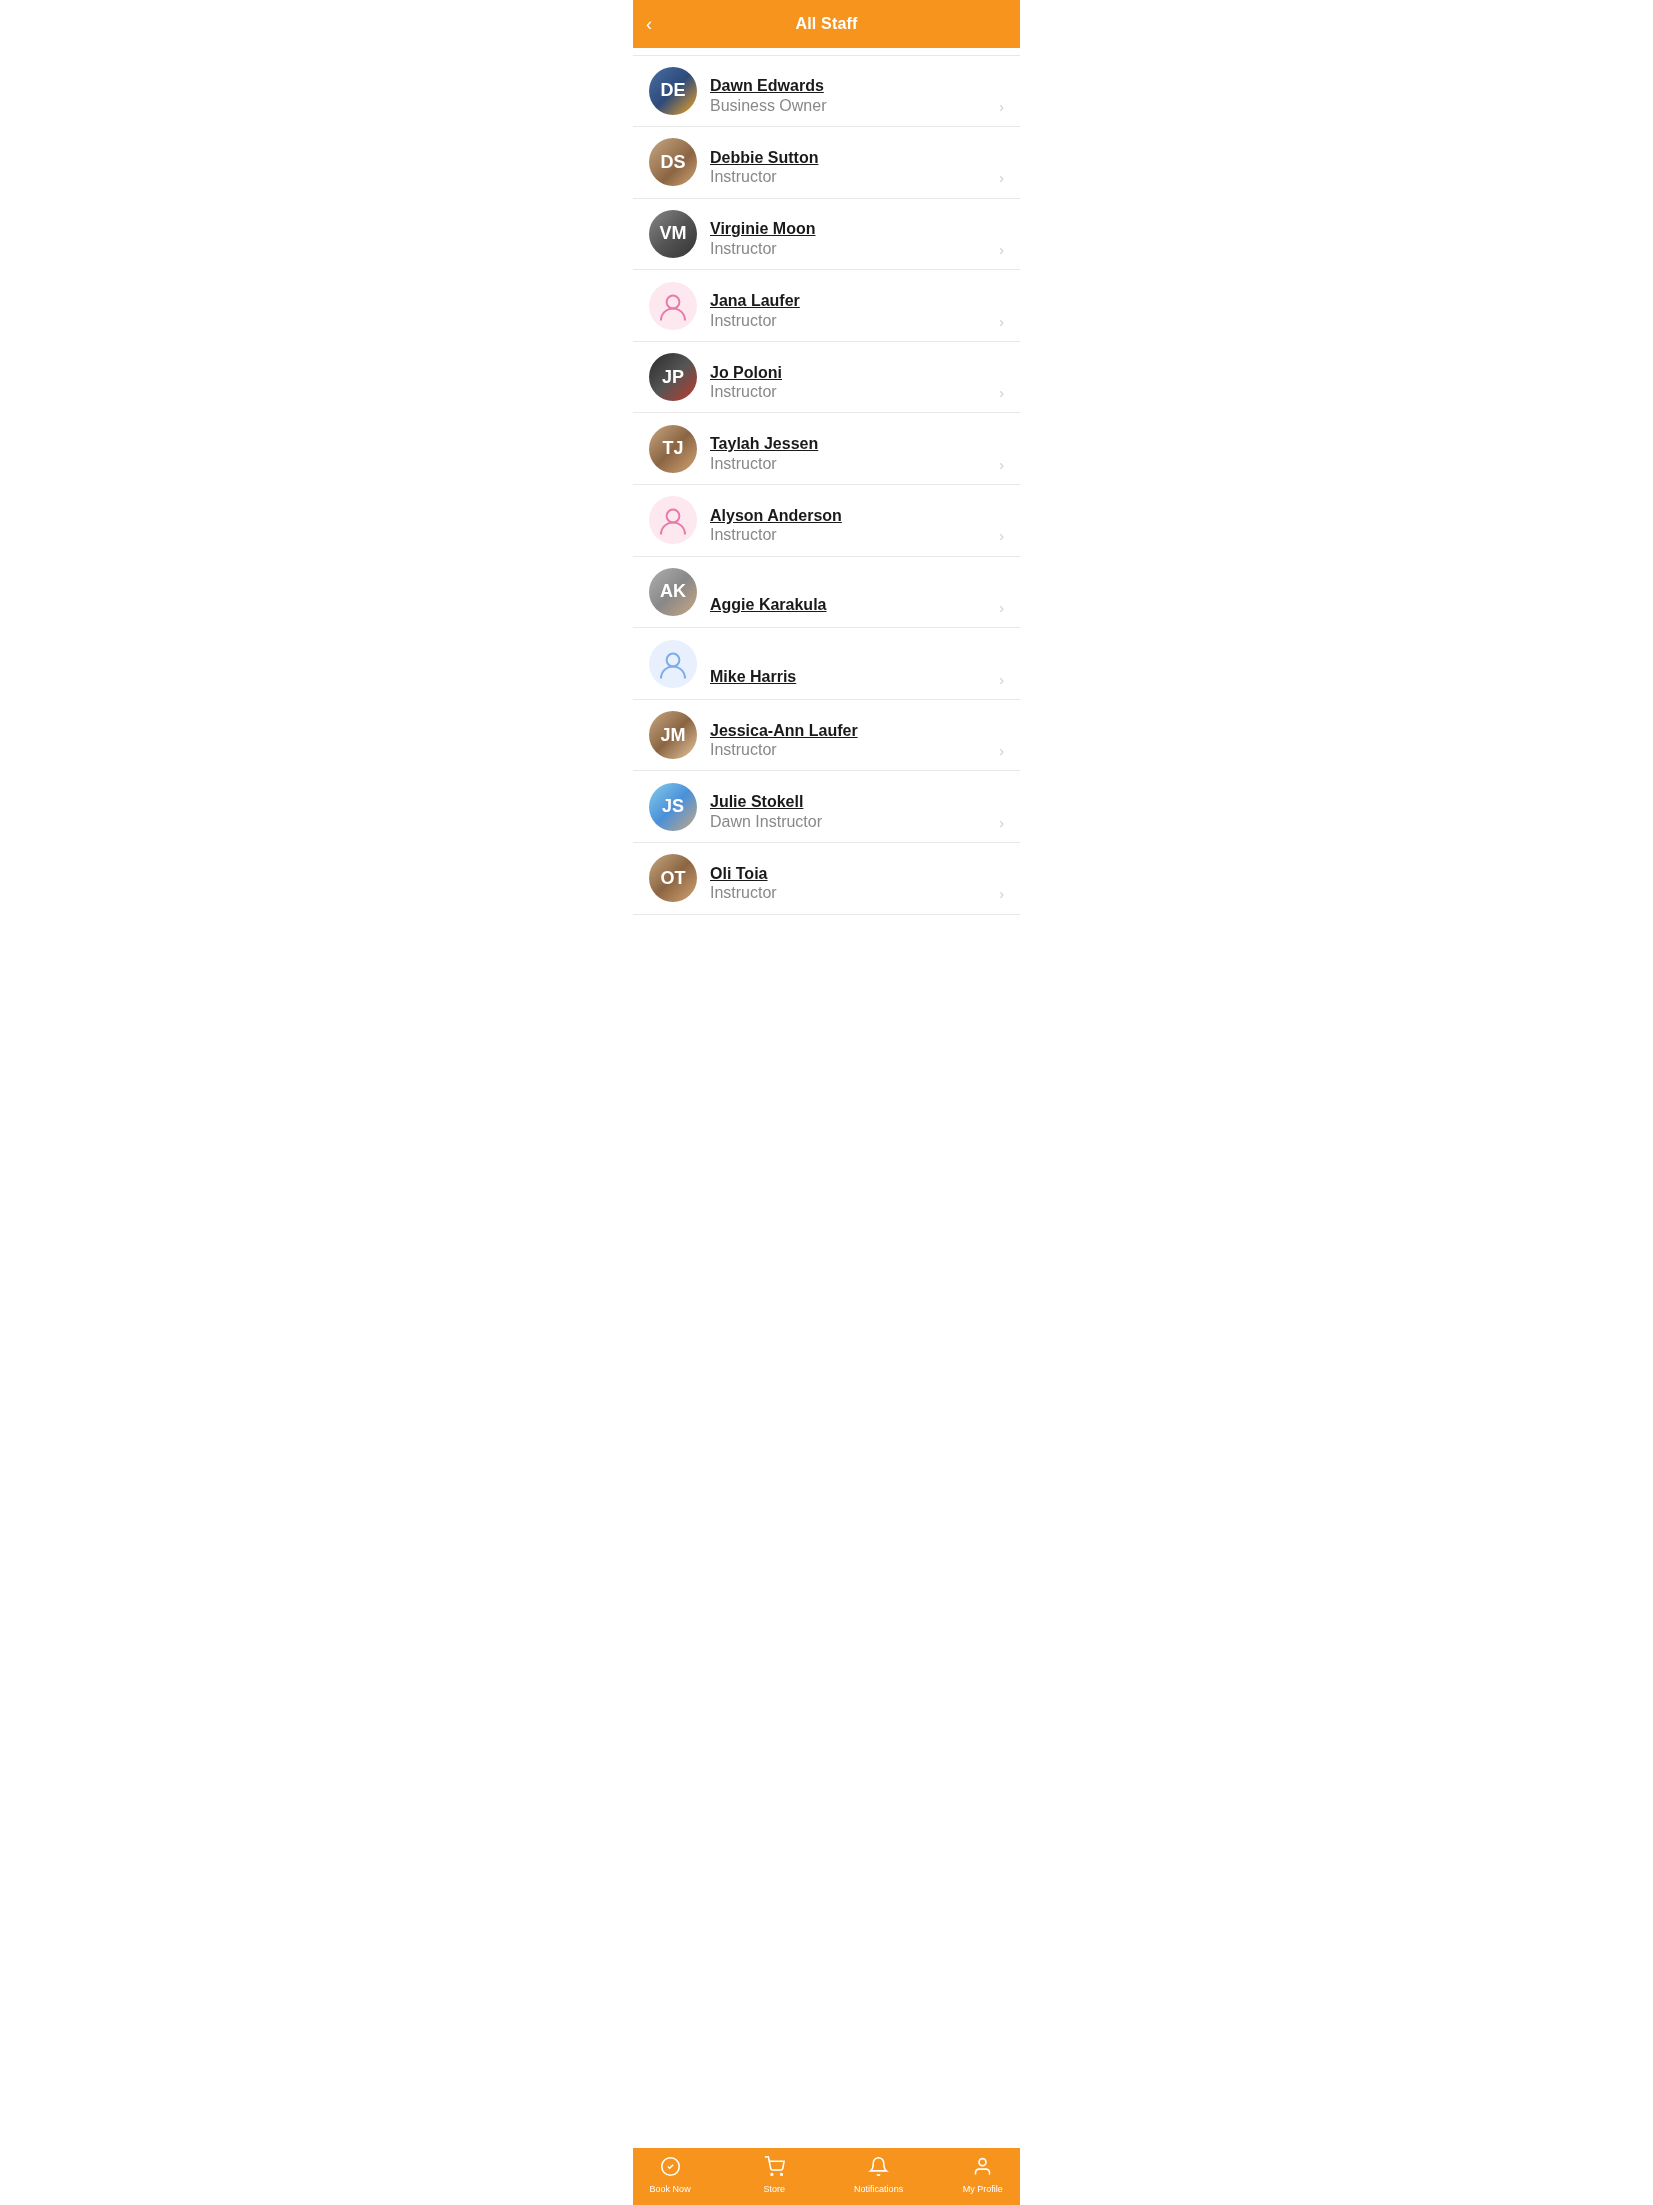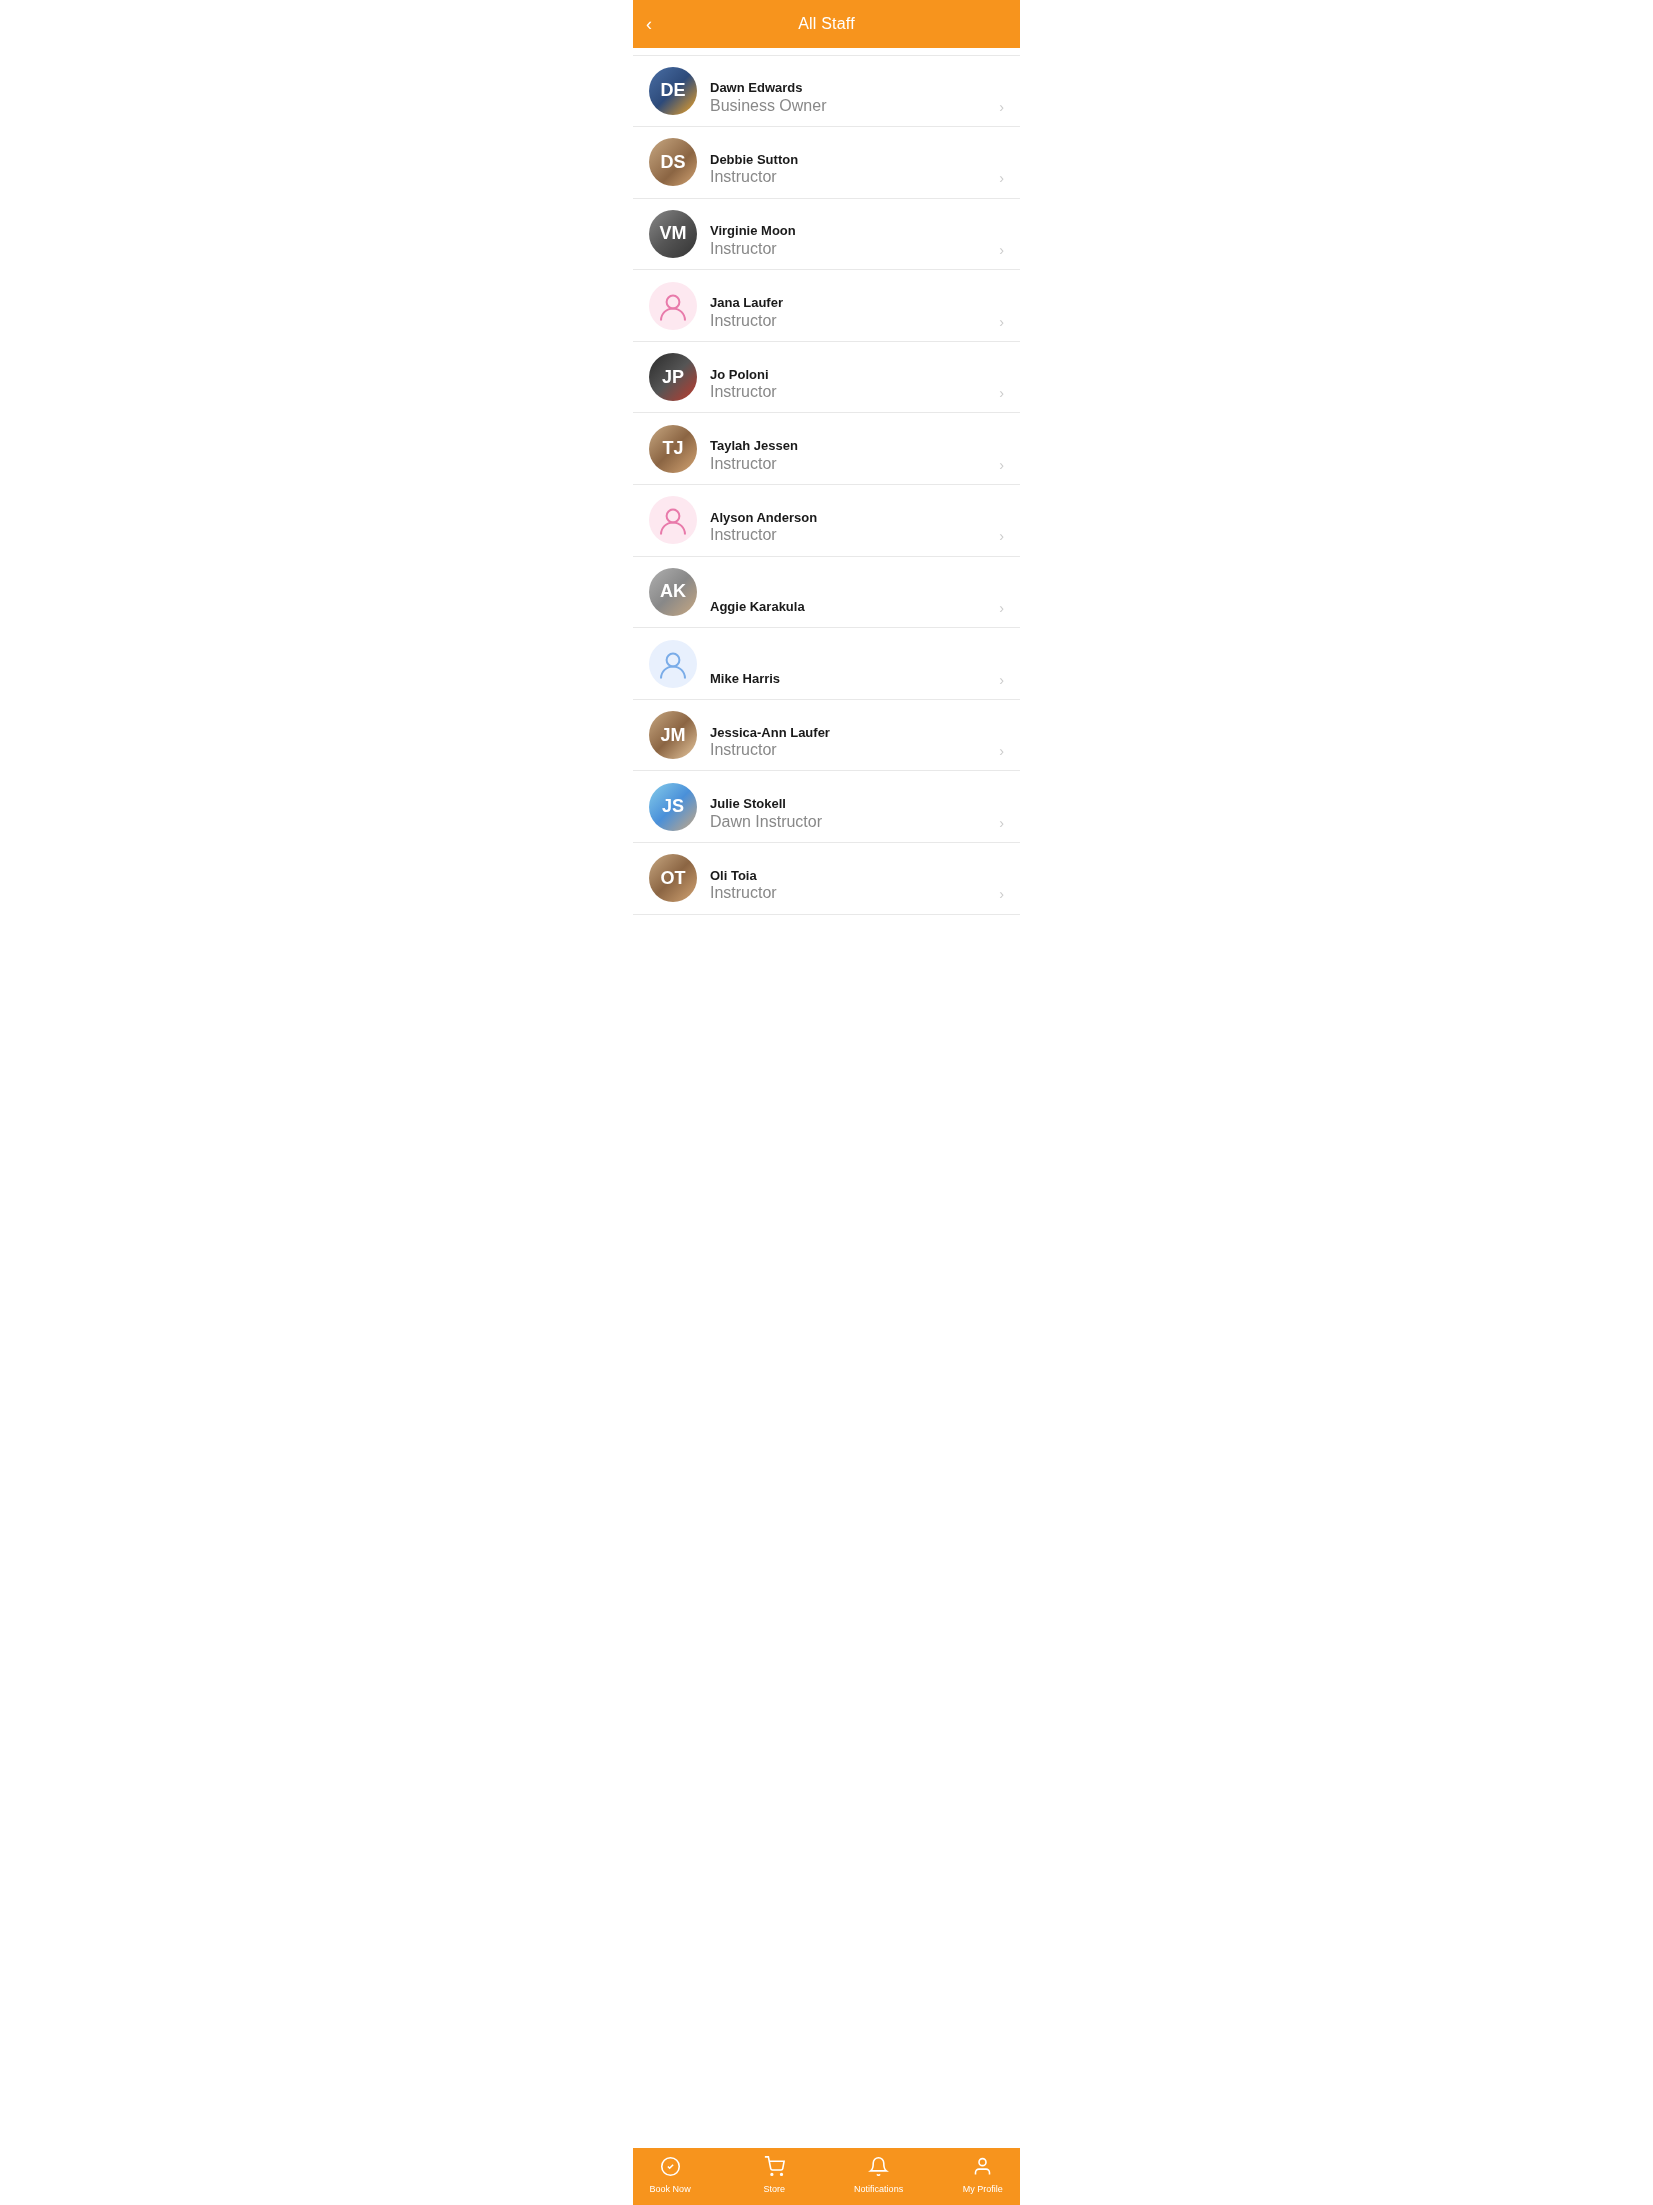--- a/index.html
+++ b/index.html
@@ -34,21 +34,21 @@
       transform: translateY(-50%);
       color: #fff;
       font-size: 18px;
       cursor: pointer;
       font-weight: 300;
     }
 
     .header-title {
       color: #fff;
       font-size: 16px;
-      font-weight: 400;
+      font-weight: 700;
       letter-spacing: 0.2px;
     }
 
     
     .staff-list {
       flex: 1;
       overflow-y: auto;
       padding: 6.5px 0;
     }
 
@@ -79,24 +79,25 @@
 
     .avatar-placeholder-blue {
       background: #e8f0fd;
     }
 
     .staff-info {
       flex: 1;
     }
 
     .staff-name {
-      font-size: 13px;
+      font-size: 16px;
       font-weight: 600;
       color: #1a1a1a;
       margin-bottom: 1.6px;
+      text-decoration: underline;
     }
 
     .staff-role {
       font-size: 16px;
       color: #888;
     }
 
     .chevron {
       color: #ccc;
       font-size: 14.5px;

